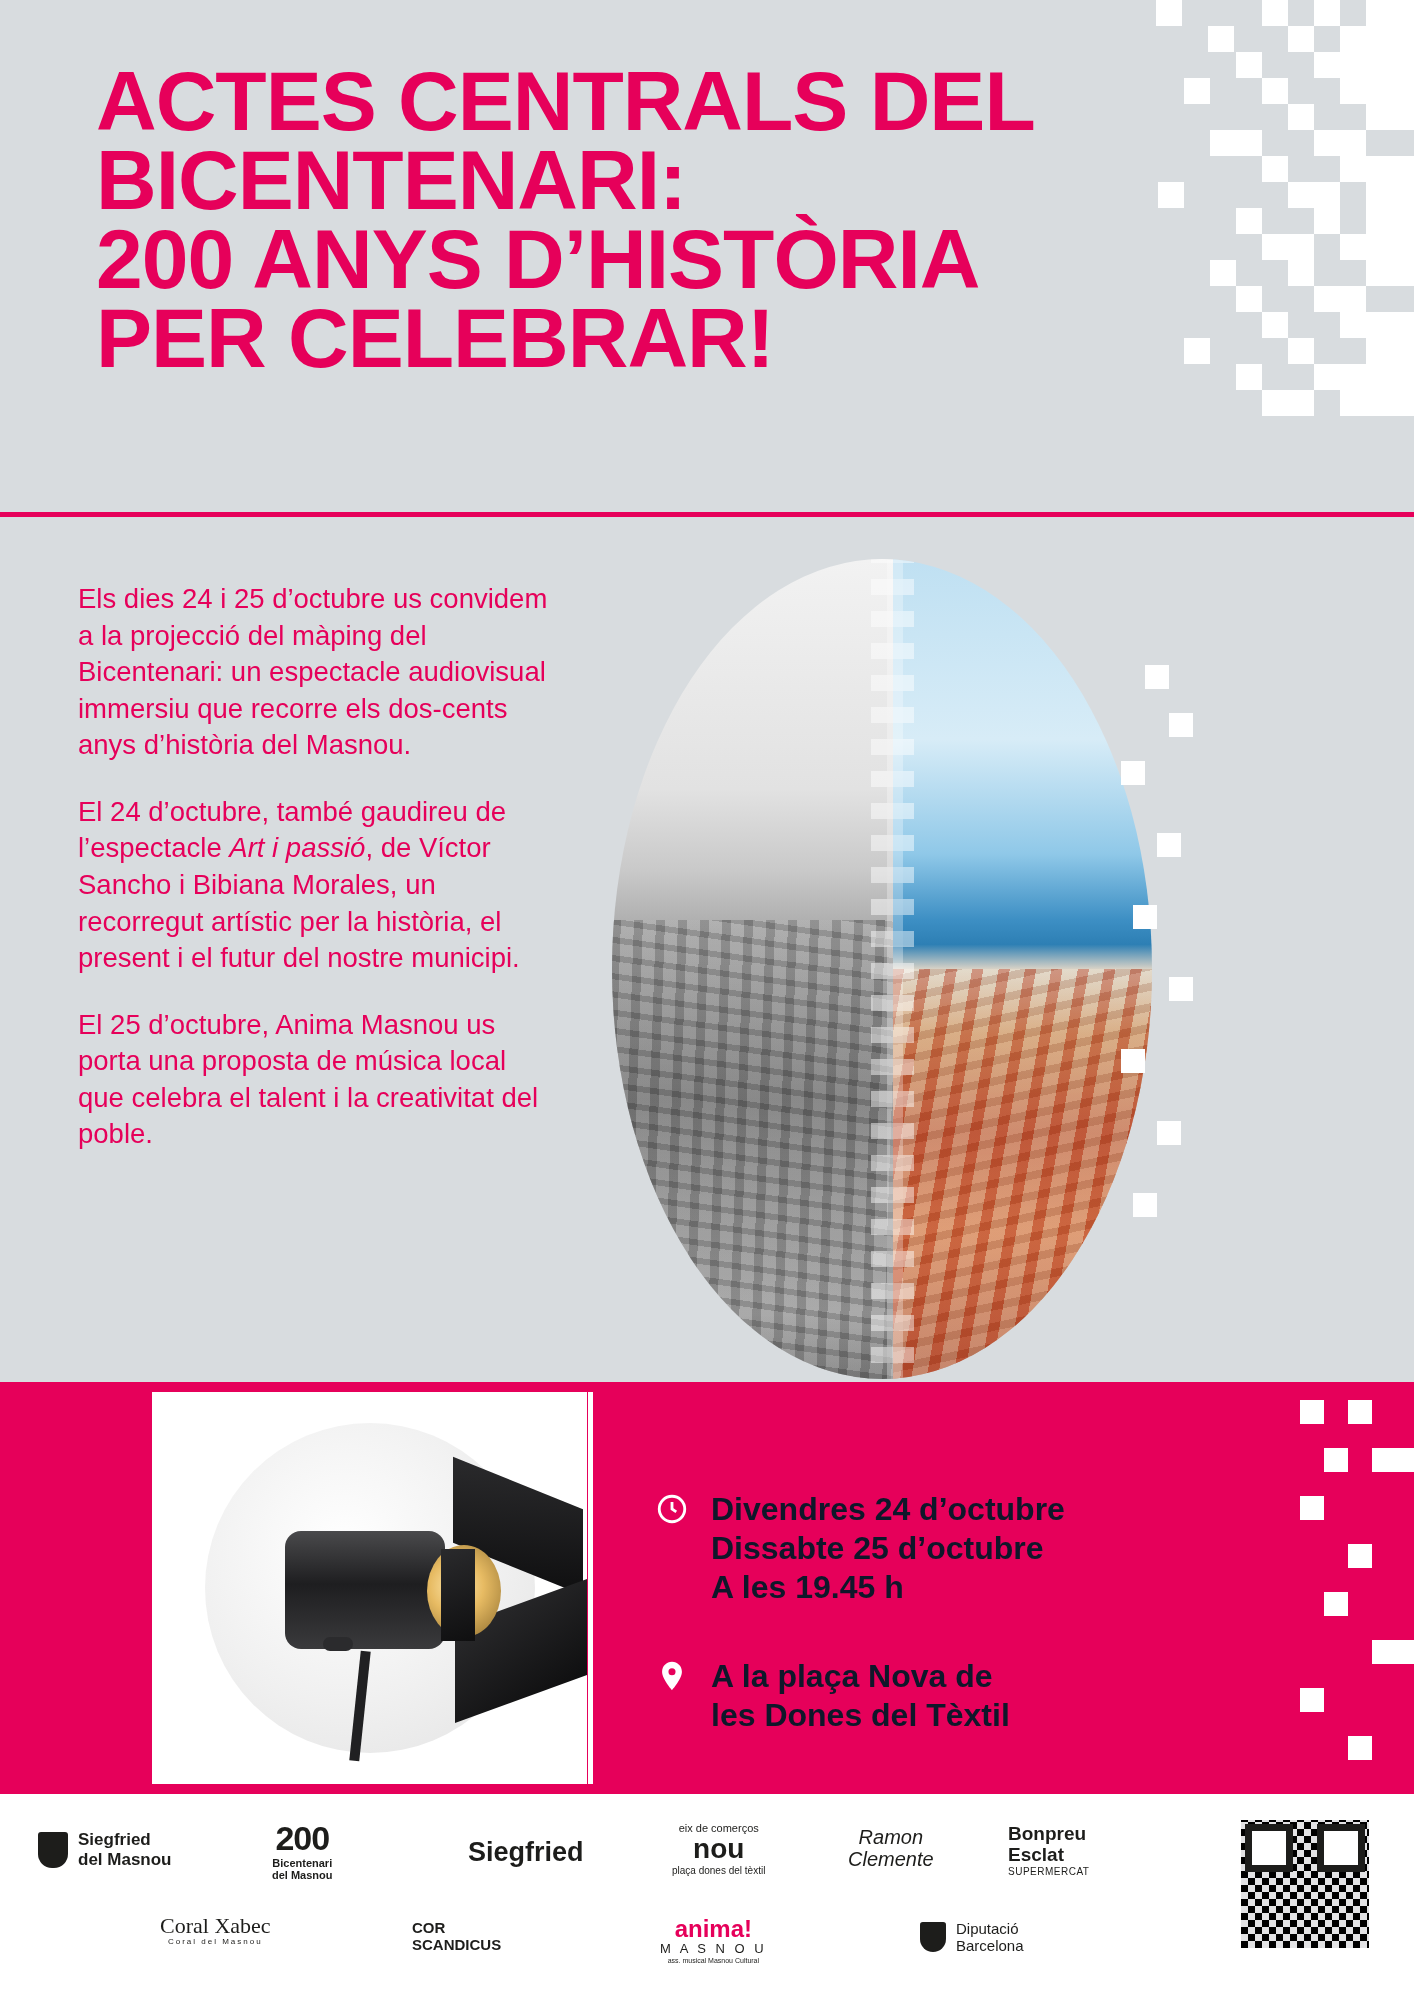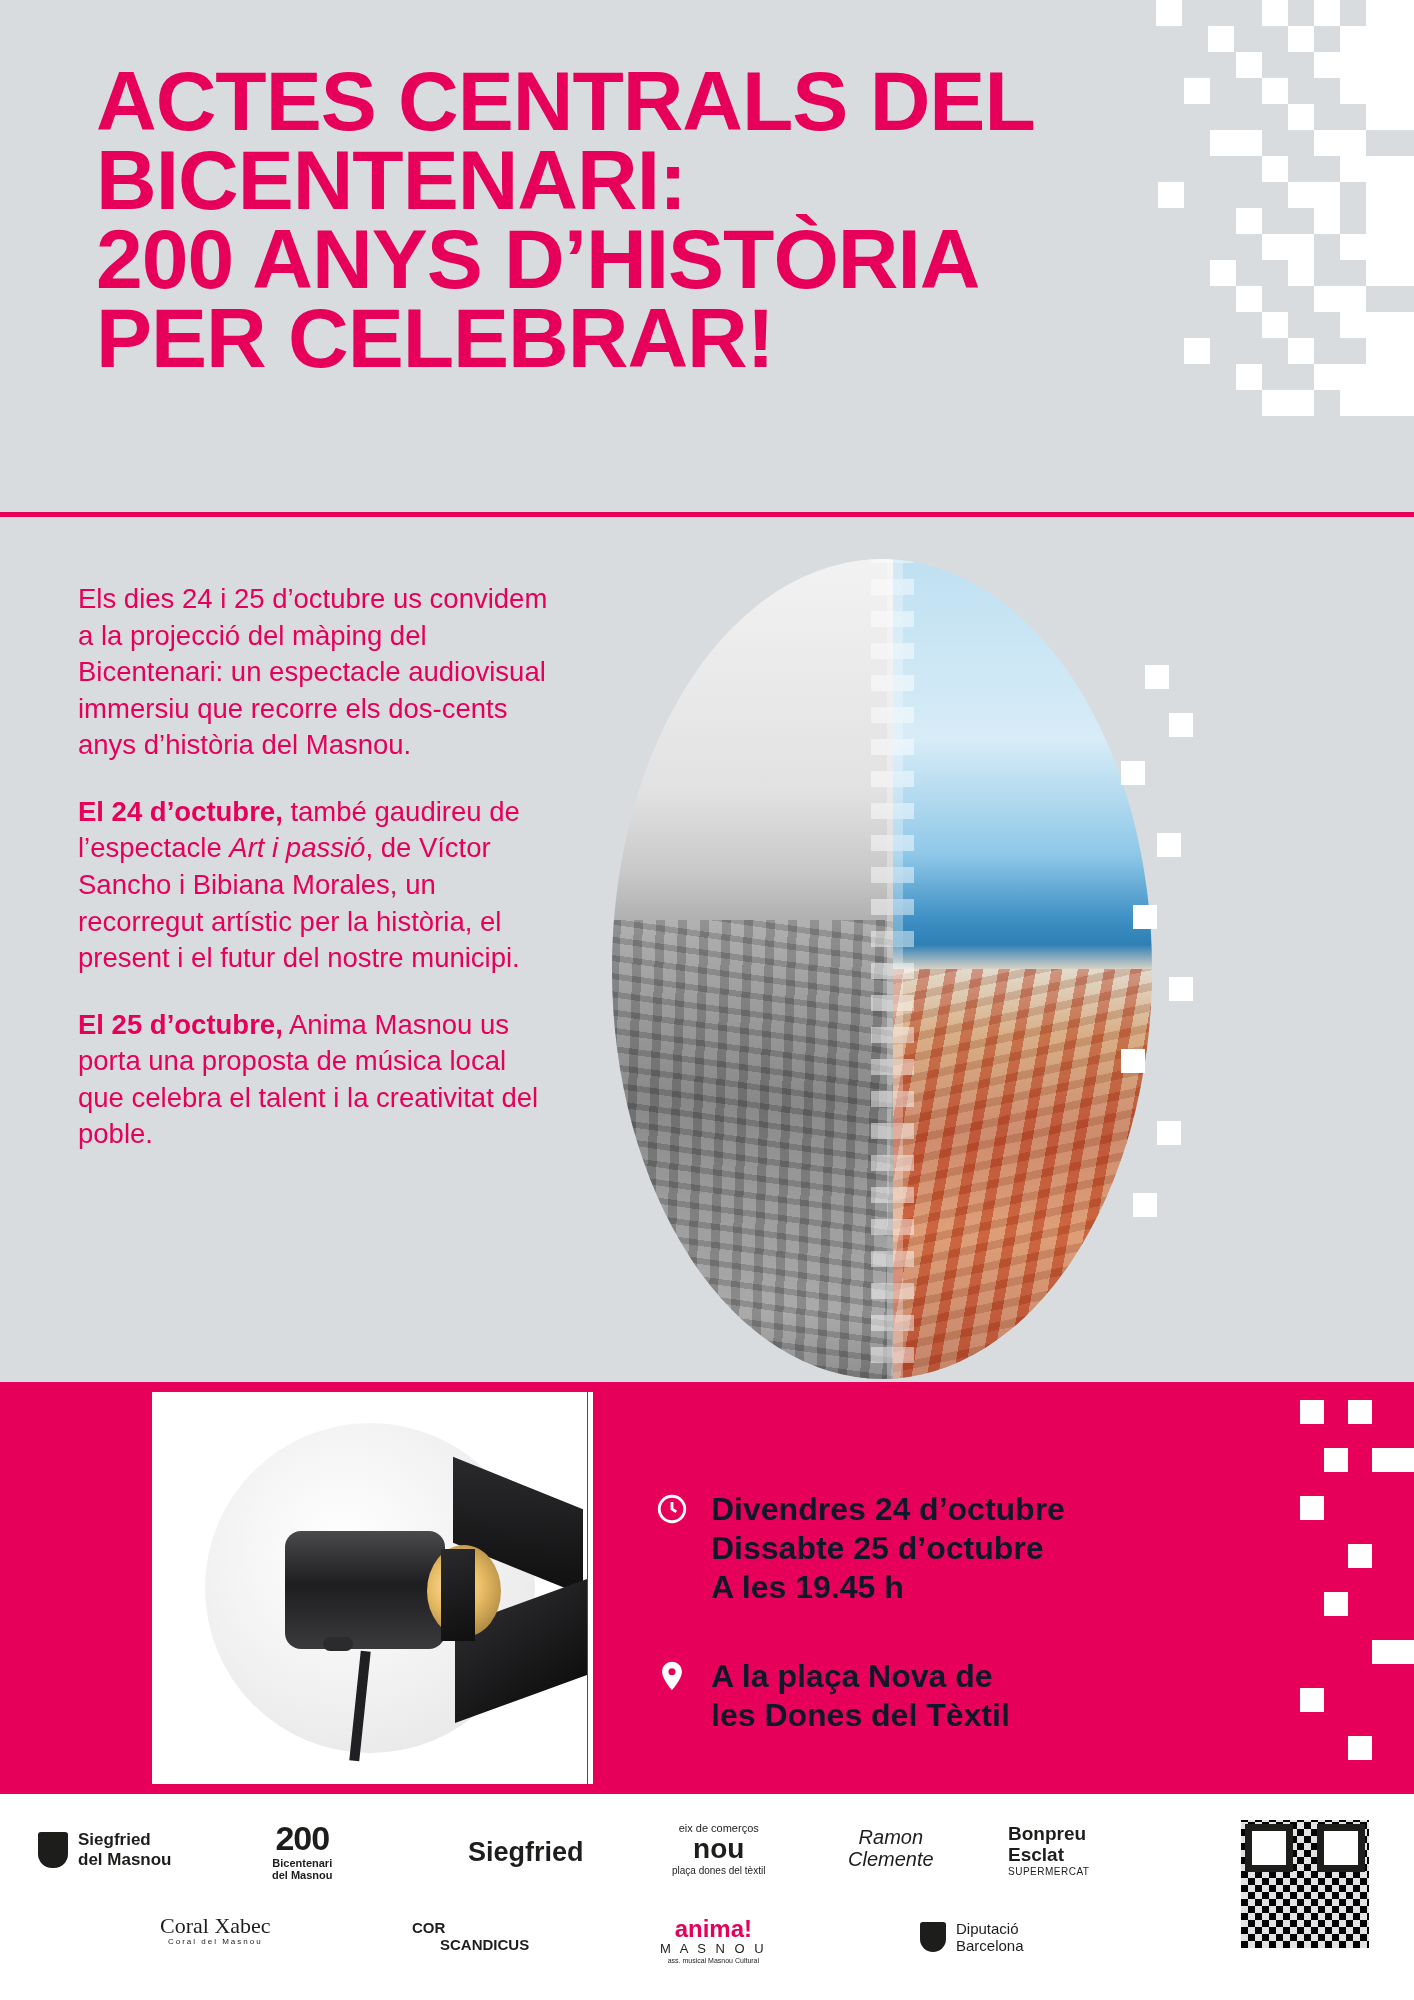--- a/index.html
+++ b/index.html
@@ -66,21 +66,21 @@
     position: absolute;
     left: 78px;
     top: 64px;
     width: 470px;
     color: #e6005a;
     font-size: 27.5px;
     line-height: 1.33;
   }
   .copy p { margin-bottom: 30px; }
   .copy p:last-child { margin-bottom: 0; }
-  .copy b { font-weight: bold; }
+  .copy b { font-weight: normal; }
   .copy i { font-style: italic; text-align: center; }
 
   
   .photo-wrap {
     position: absolute;
     left: 612px;
     top: 30px;
     width: 540px;
     height: 825px;
   }
@@ -463,21 +463,21 @@
       <div style="font-size:10px;letter-spacing:.5px;">SUPERMERCAT</div>
     </div>
 
     <div class="logo" style="left:160px;top:120px;text-align:center;">
       <div style="font-size:22px;font-family:'Liberation Serif',serif;">Coral Xabec</div>
       <div style="font-size:8px;letter-spacing:2px;">Coral del Masnou</div>
     </div>
 
     <div class="logo" style="left:412px;top:126px;">
       <div style="font-weight:bold;font-size:15px;">COR</div>
-      <div style="font-weight:bold;font-size:15px;margin-left:28px;">SCANDICUS</div>
+      <div style="font-weight:bold;font-size:15px;">SCANDICUS</div>
     </div>
 
     <div class="logo" style="left:660px;top:122px;text-align:center;">
       <div style="font-size:24px;font-weight:bold;color:#e6005a;">anima!</div>
       <div style="font-size:13px;letter-spacing:3px;">M A S N O U</div>
       <div style="font-size:7px;">ass. musical Masnou Cultural</div>
     </div>
 
     <div class="logo" style="left:920px;top:126px;">
       <div style="display:flex;align-items:center;gap:10px;">

